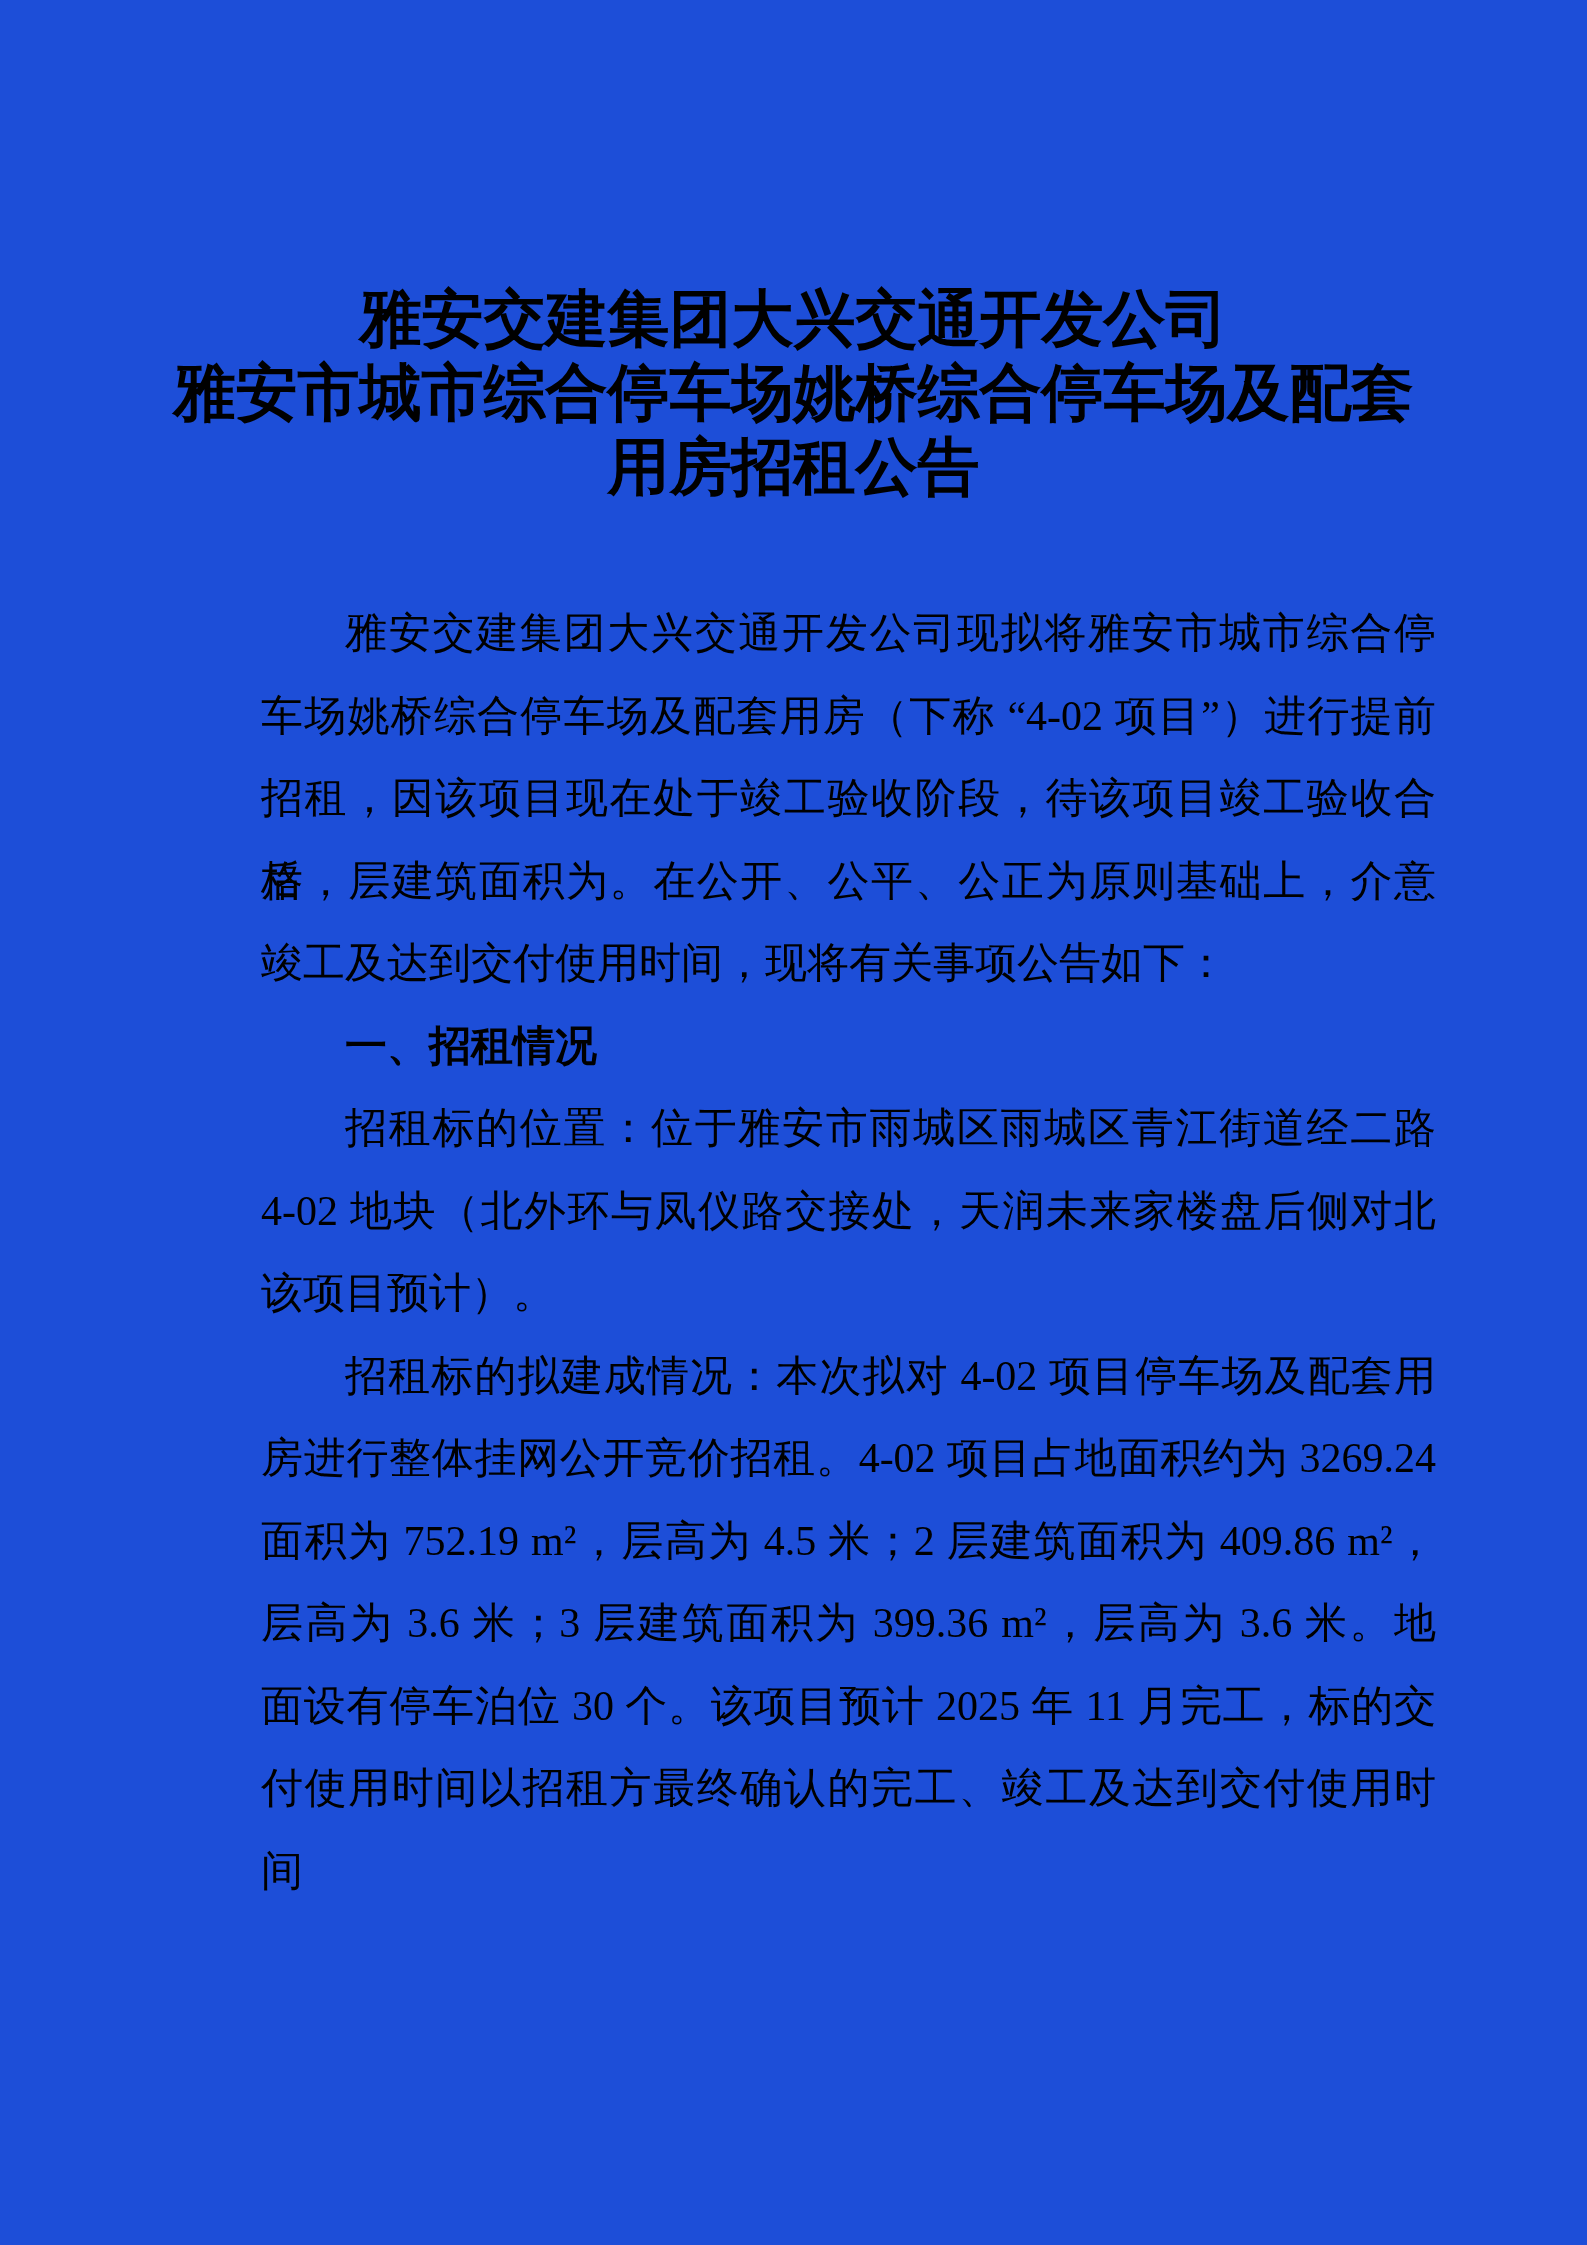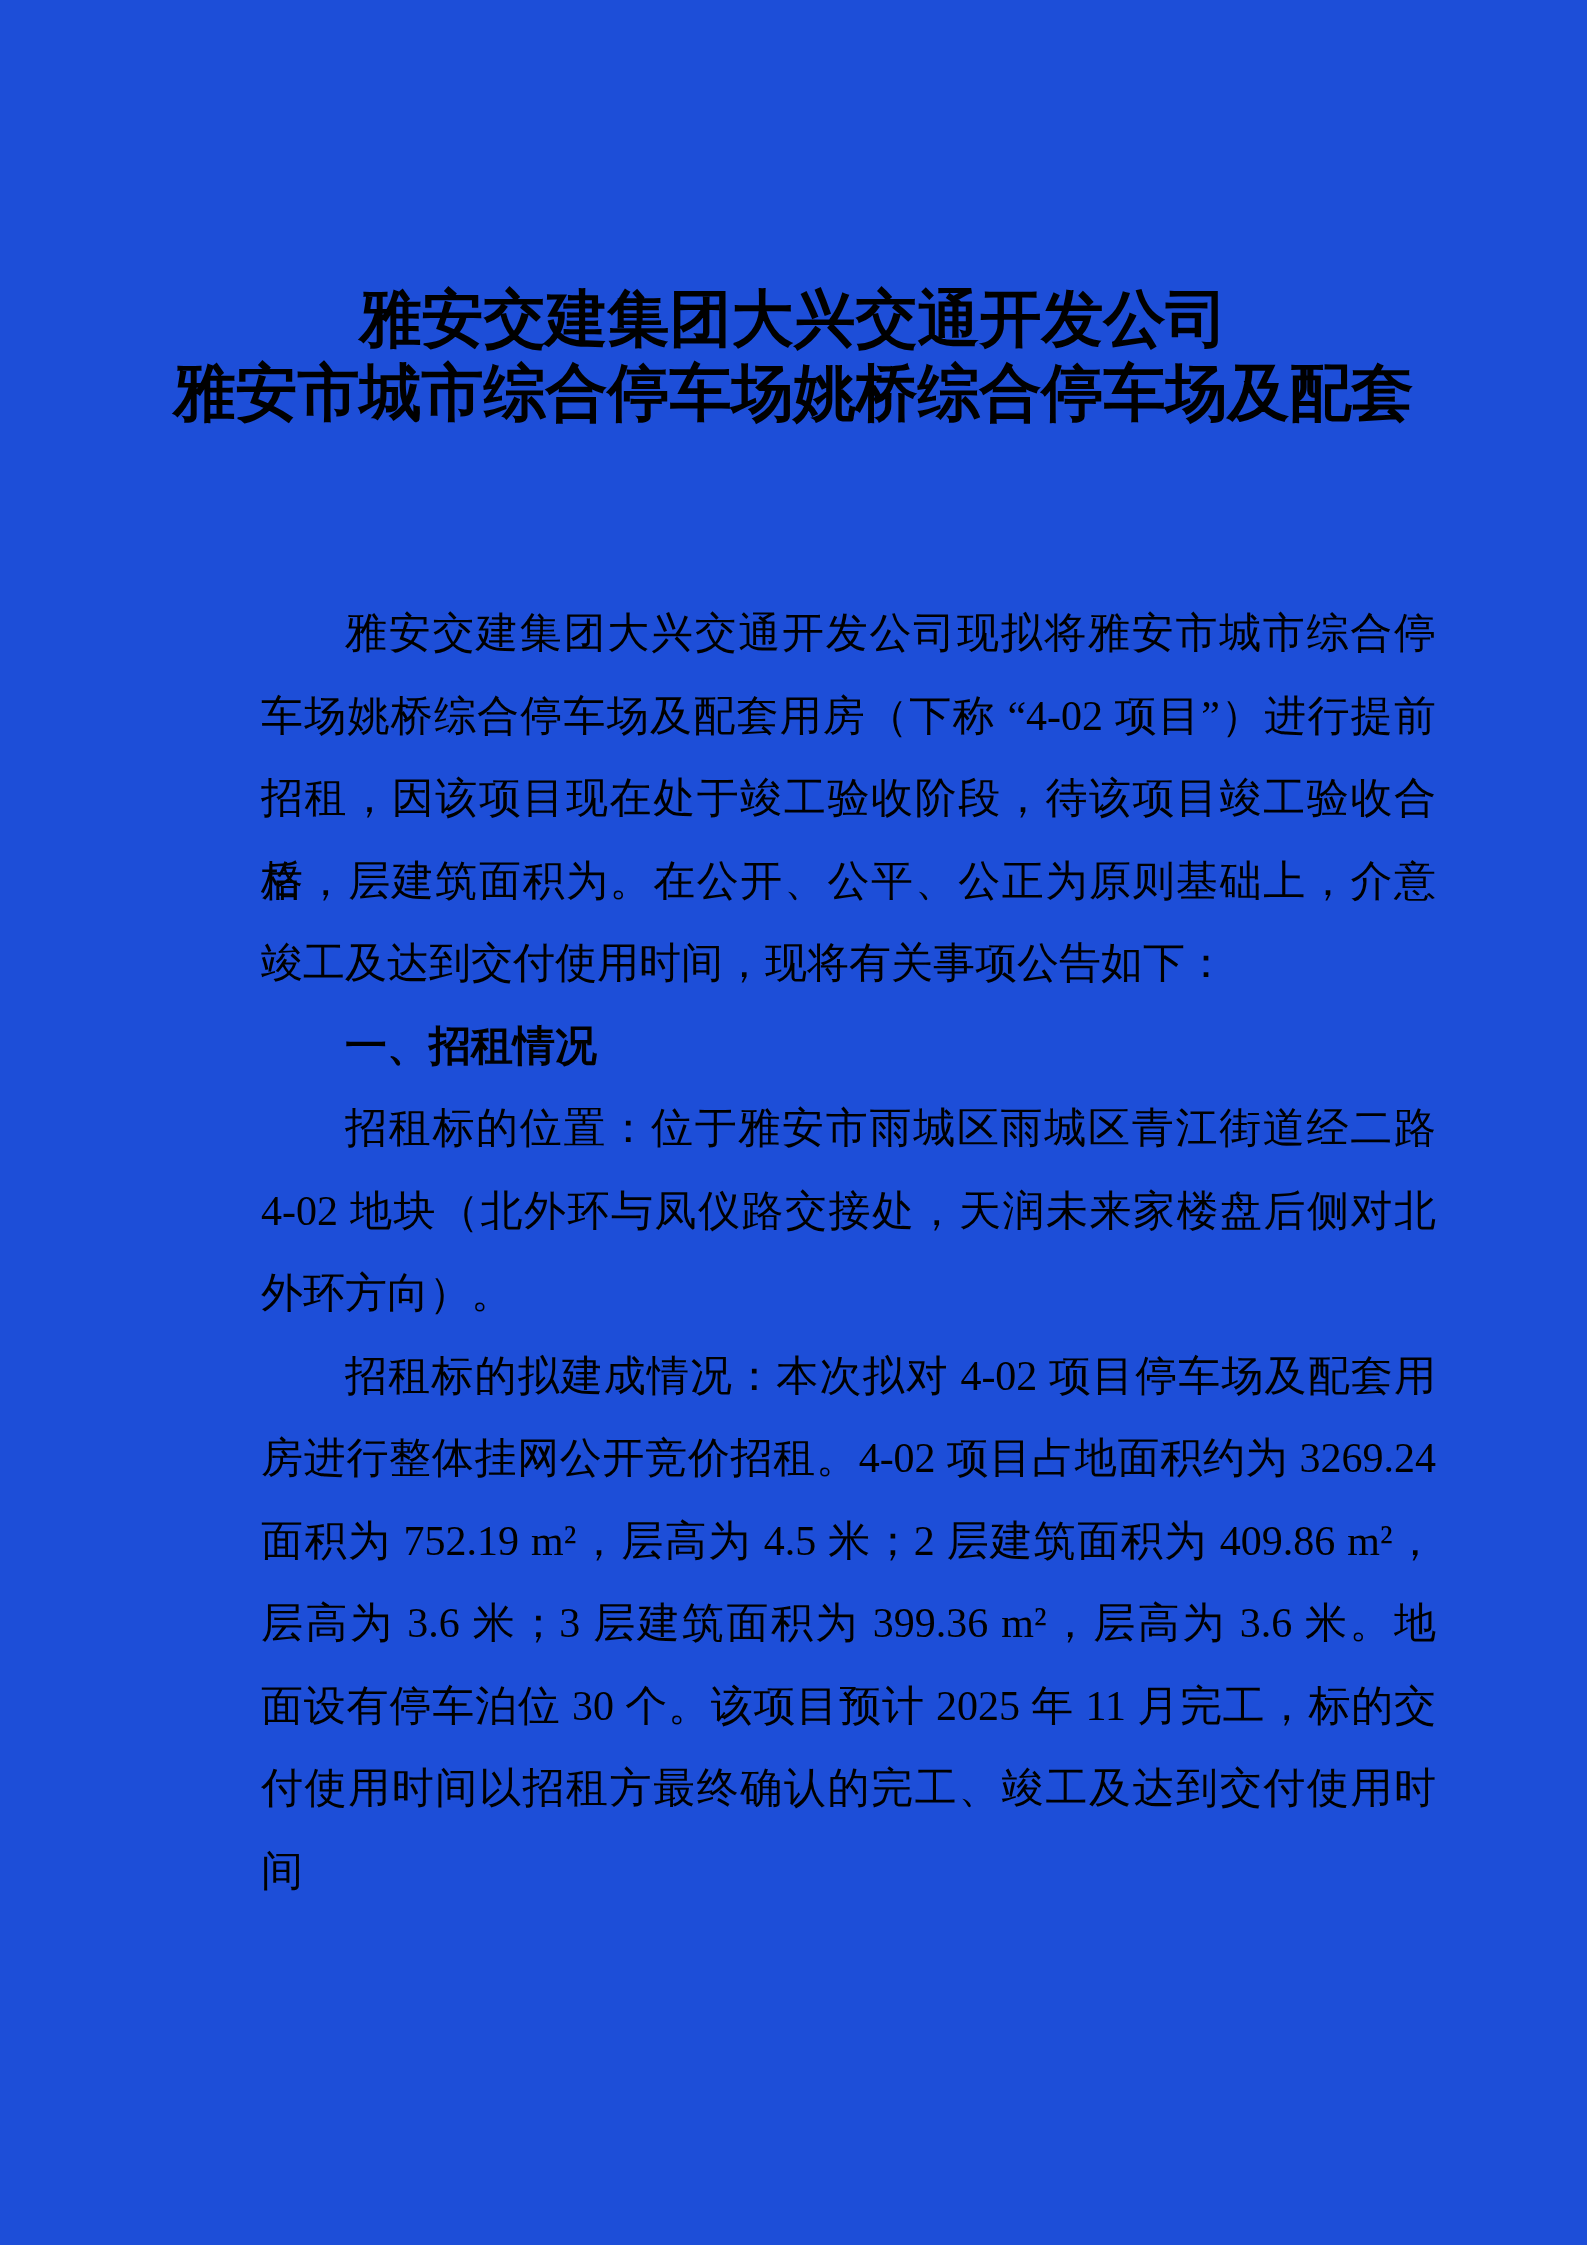--- a/index.html
+++ b/index.html
@@ -49,36 +49,37 @@
     font-weight: bold;
   }
 </style>
 </head>
 <body>
 
 <div class="page">
   <div class="doc-title">
       <div class="title-line">雅安交建集团大兴交通开发公司</div>
       <div class="title-line">雅安市城市综合停车场姚桥综合停车场及配套</div>
+      <div class="title-line">用房招租公告</div>
     </div>
   <div class="doc-body">
       <div class="paragraph body-par">
         <div class="line indent fill">雅安交建集团大兴交通开发公司现拟将雅安市城市综合停</div>
         <div class="line fill">车场姚桥综合停车场及配套用房（下称 “4-02 项目”）进行提前</div>
         <div class="line fill">招租，因该项目现在处于竣工验收阶段，待该项目竣工验收合格</div>
         <div class="line fill">后，层建筑面积为。在公开、公平、公正为原则基础上，介意</div>
         <div class="line">竣工及达到交付使用时间，现将有关事项公告如下：</div>
       </div>
       <div class="paragraph heading">
         <div class="line indent heading-line">一、招租情况</div>
       </div>
       <div class="paragraph body-par">
         <div class="line indent fill">招租标的位置：位于雅安市雨城区雨城区青江街道经二路</div>
         <div class="line fill">4-02 地块（北外环与凤仪路交接处，天润未来家楼盘后侧对北</div>
-        <div class="line">外环方向）。</div>
+        <div class="line">该项目预计）。</div>
       </div>
       <div class="paragraph body-par">
         <div class="line indent fill">招租标的拟建成情况：本次拟对 4-02 项目停车场及配套用</div>
         <div class="line fill">房进行整体挂网公开竞价招租。4-02 项目占地面积约为 3269.24</div>
         <div class="line fill">面积为 752.19 m²，层高为 4.5 米；2 层建筑面积为 409.86 m²，</div>
         <div class="line fill">层高为 3.6 米；3 层建筑面积为 399.36 m²，层高为 3.6 米。地</div>
         <div class="line fill">面设有停车泊位 30 个。该项目预计 2025 年 11 月完工，标的交</div>
         <div class="line fill">付使用时间以招租方最终确认的完工、竣工及达到交付使用时间</div>
       </div>
     </div>

